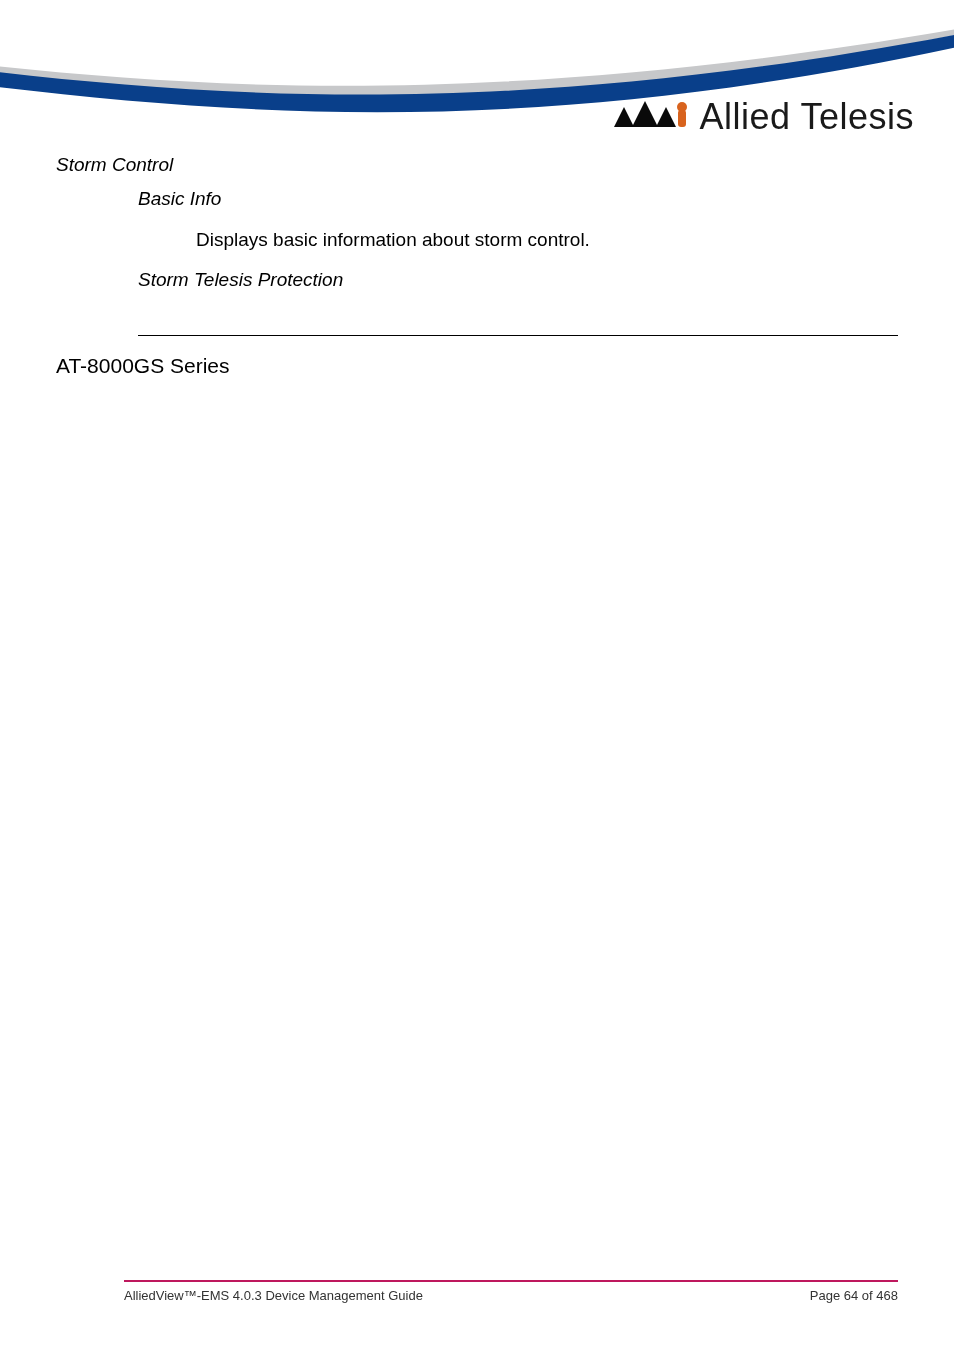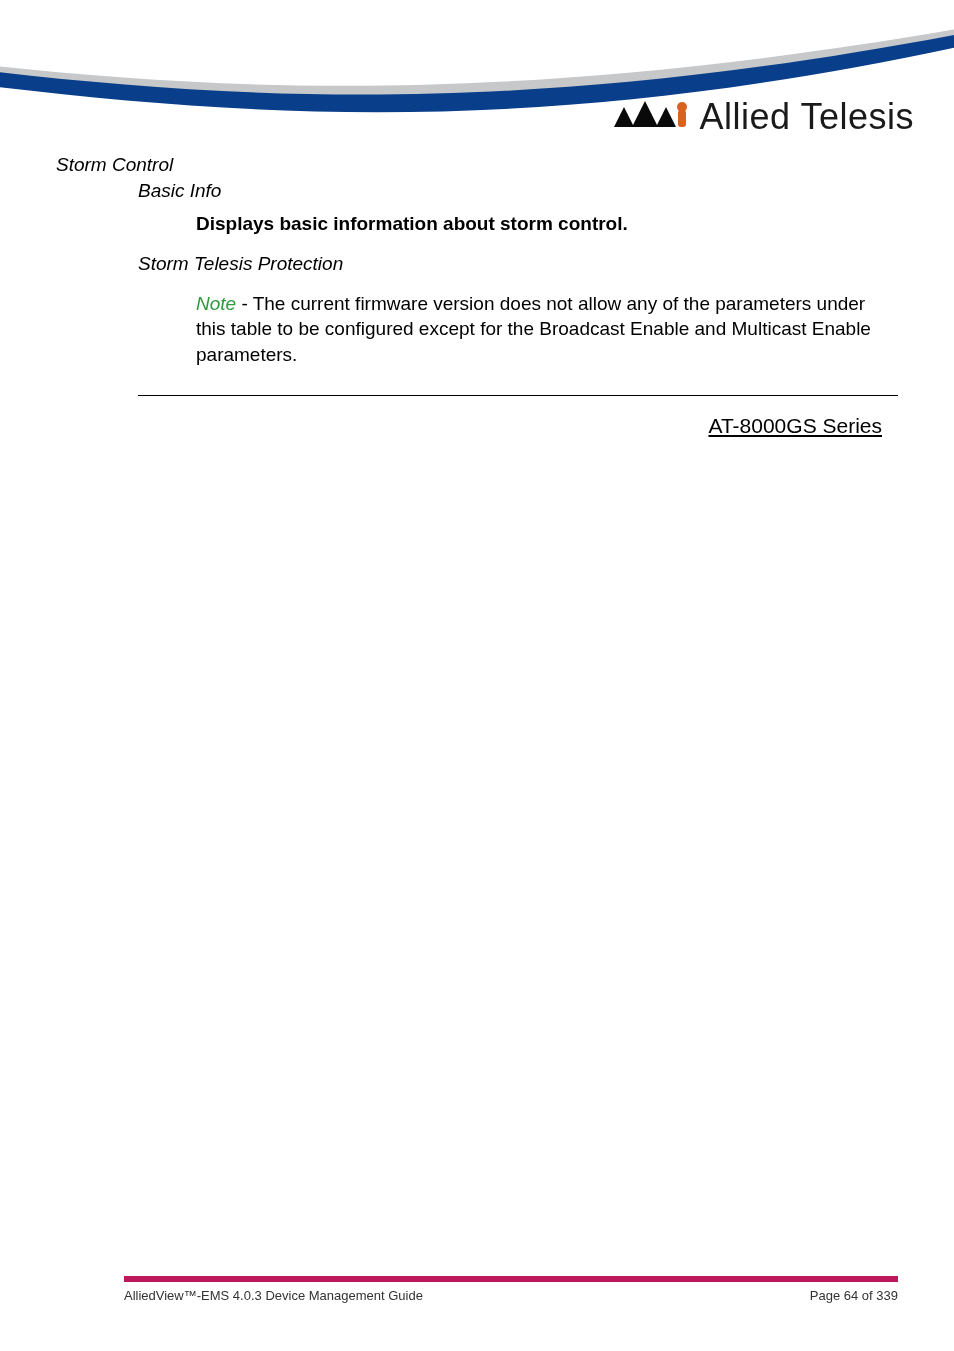--- a/index.html
+++ b/index.html
@@ -46,54 +46,52 @@
     font-size: 19px;
     line-height: 1.35;
   }
   .section-title {
     font-style: italic;
     margin: 0;
   }
   .sub-title {
     font-style: italic;
     margin-left: 82px;
-    margin-top: 0;
+    margin-top: 8px;
   }
   .body-text {
     margin-left: 140px;
-    margin-top: 8px;
-    font-weight: bold;
+    margin-top: 16px;
   }
   .block {
     margin-bottom: 14px;
   }
   .note-word {
     color: #2e9b3a;
     font-style: italic;
   }
   .indent-body {
     margin-left: 140px;
   }
   hr.rule {
     margin: 28px 0 16px 82px;
     border: none;
     border-top: 1.5px solid #000;
   }
   .series {
-    text-align: right;
+    text-align: left;
     margin-right: 16px;
     font-size: 21px;
-    text-decoration: underline;
   }
   .footer {
     position: absolute;
     bottom: 48px;
     left: 124px;
     right: 56px;
-    border-top: 6px solid #be185d;
+    border-top: 2px solid #be185d;
     padding-top: 6px;
     display: flex;
     justify-content: space-between;
     font-size: 13px;
     color: #333;
   }
 </style>
 </head>
 <body>
 
@@ -122,30 +120,27 @@
     <div class="section-title">Storm Control</div>
 
     <div class="block">
       <div class="sub-title">Basic Info</div>
       <div class="body-text">Displays basic information about storm control.</div>
     </div>
 
     <div class="block">
       <div class="sub-title">Storm Telesis Protection</div>
       <div style="height:14px"></div>
-      <div class="indent-body">
-        <span class="note-word">Note</span><span> - The current firmware version does not allow any of the parameters under this table to be configured except for the Broadcast Enable and Multicast Enable parameters.</span>
-      </div>
     </div>
 
 
     <hr class="rule">
 
     <div class="series">AT-8000GS Series</div>
 
   </div>
 
   <div class="footer">
     <span>AlliedView™-EMS 4.0.3 Device Management Guide</span>
-    <span>Page 64 of 339</span>
+    <span>Page 64 of 468</span>
   </div>
 
 </div>
 
 </body></html>

